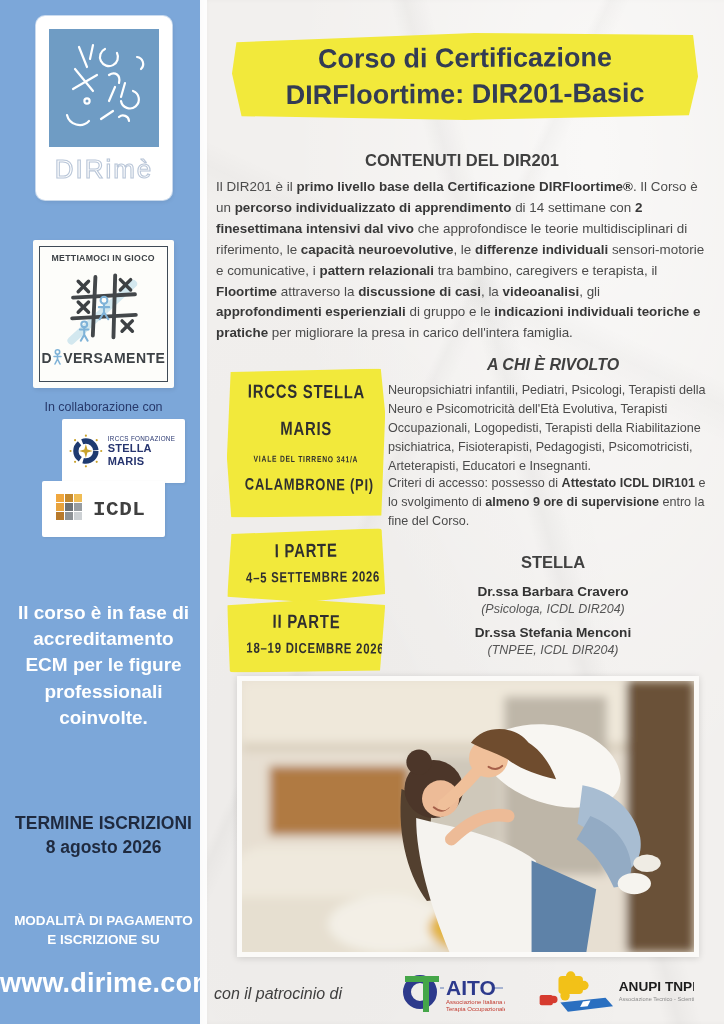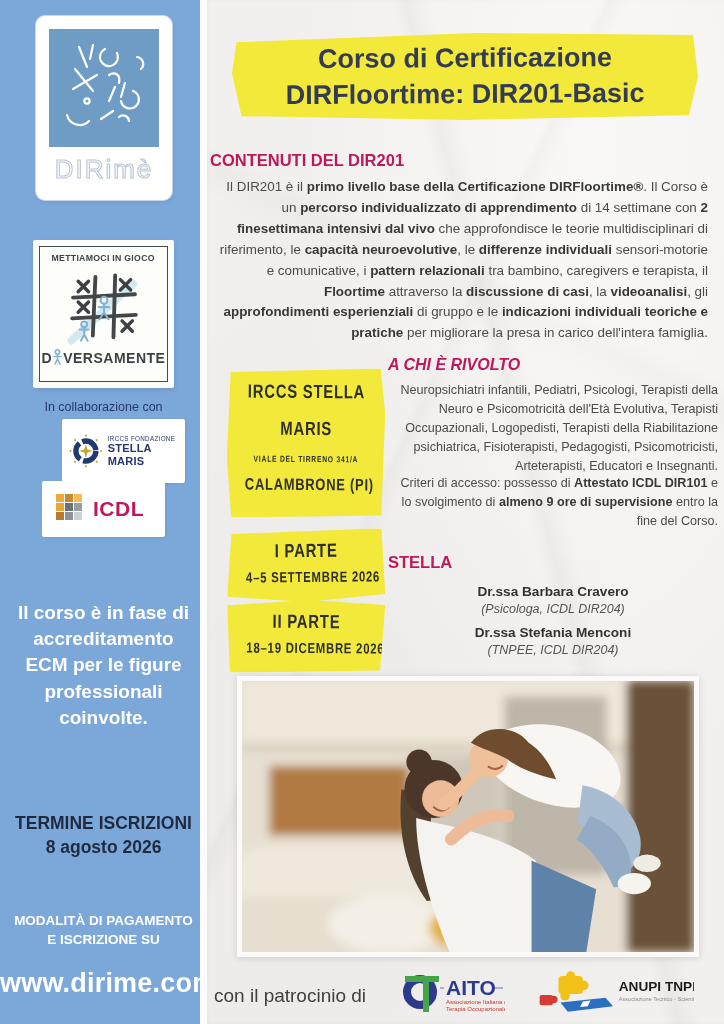--- a/index.html
+++ b/index.html
@@ -28,21 +28,21 @@
   .collab-label { position:absolute; left:0; top:400px; width:207px; text-align:center;
     color:#27396b; font-size:12.5px; }
 
   .partner-box { position:absolute; left:42px; width:123px; background:#fff; border-radius:2px;
     display:flex; align-items:center; padding:6px 7px; gap:5px; box-shadow:1px 1px 3px rgba(0,0,0,.07); }
   .stella-box { top:419px; height:64px;margin-left:20px; }
   .stella-text { display:flex; flex-direction:column; line-height:1.15; }
   .stella-small { font-size:6.3px; color:#27356f; letter-spacing:.3px; }
   .stella-big { font-size:11px; font-weight:700; color:#27356f; letter-spacing:.2px; }
   .icdl-box { top:481px; height:56px; padding-left:14px; gap:7px; }
-  .icdl-text { font-size:21px; font-weight:700; color:#be185d; letter-spacing:.5px; }
+  .icdl-text { font-size:21px; font-weight:700; color:#404040; letter-spacing:.5px;font-family:Liberation Mono, monospace; }
 
   .ecm-text { position:absolute; left:17px; top:600px; width:173px; text-align:center;
     color:#ffffff; font-weight:700; font-size:19px; line-height:1.38; }
 
   .deadline { position:absolute; left:5px; top:812px; width:197px; text-align:center;
     color:#1f2a3f; font-weight:700; font-size:17.5px; line-height:1.35; }
 
   .payment { position:absolute; left:9px; top:912px; width:189px; text-align:center;
     color:#ffffff; font-weight:700; font-size:13.5px; line-height:1.4; }
 
@@ -61,24 +61,24 @@
   .tear { position:absolute; left:200px; top:0; width:7px; height:1024px; background:rgba(255,255,255,.9); }
 
   .hl { background:#f2e93b; }
 
   .title-box { position:absolute; left:232px; top:33px; width:466px; height:87px;
     display:flex; flex-direction:column; justify-content:center; text-align:center;
     transform:rotate(-.35deg); border-radius:6px;
     clip-path:polygon(1% 9%, 52% 0%, 99% 4%, 100% 52%, 98% 96%, 50% 100%, 2% 94%, 0% 45%); }
   .title-box .line { font-size:27px; font-weight:700; color:#333c54; line-height:1.3; }
 
-  .section-heading { position:absolute; font-weight:700; color:#be185d; }
+  .section-heading { position:absolute; text-align:center; font-weight:700; color:#404040; }
   .h-contenuti { left:210px; top:151px; width:504px; font-size:16.5px; }
 
-  .body-par { position:absolute; text-align:right; color:#4b4b4b; }
+  .body-par { position:absolute; text-align:left; color:#4b4b4b; }
   .par-contents { left:216px; top:177px; width:492px; font-size:13.4px; line-height:1.56; }
   .body-par .b, .b { font-weight:700; color:#383838; }
 
   .marker-box { position:absolute; left:227px; width:158px; background:#f2e93b; text-align:center;
     color:#2f2f2f; font-weight:700; border-radius:7px; }
   .cond { display:inline-block; transform:scaleX(.78); letter-spacing:1px; white-space:nowrap; }
   .venue-box { top:368px; height:150px; padding-top:13px; transform:rotate(.4deg);
     clip-path:polygon(2% 3%, 97% 0%, 100% 30%, 98% 98%, 3% 100%, 0% 60%); }
   .venue-line { font-size:19px; }
   .venue-line2 { font-size:19px; margin-top:15px; }
@@ -99,21 +99,21 @@
   .h-docenti { left:388px; top:553px; width:330px; font-size:16.5px; }
   .teachers { position:absolute; left:388px; top:583px; width:330px; text-align:center; }
   .teacher-name { font-size:13.6px; font-weight:700; color:#333; line-height:1.3; }
   .teacher-role { font-size:12.5px; font-style:italic; color:#555; line-height:1.3; }
   .teacher + .teacher { margin-top:7px; }
 
   .photo { position:absolute; left:237px; top:676px; width:462px; height:281px;
     border:5px solid #fbfaf8; box-shadow:0 1px 7px rgba(0,0,0,.14); background:#e7dfd2; }
   .photo svg { display:block; width:100%; height:100%; }
 
-  .patronage { position:absolute; left:214px; top:985px; font-size:19px; color:#3f3f3f; }
+  .patronage { position:absolute; left:214px; top:985px; font-size:16px; color:#3f3f3f;font-style:italic; }
   .aito-logo { position:absolute; left:399px; top:962px; width:106px; height:58px; }
   .anupi-logo { position:absolute; left:534px; top:970px; width:160px; height:46px; }
 </style>
 </head>
 <body>
 
 <div class="page">
 
   <div class="sidebar">
 

